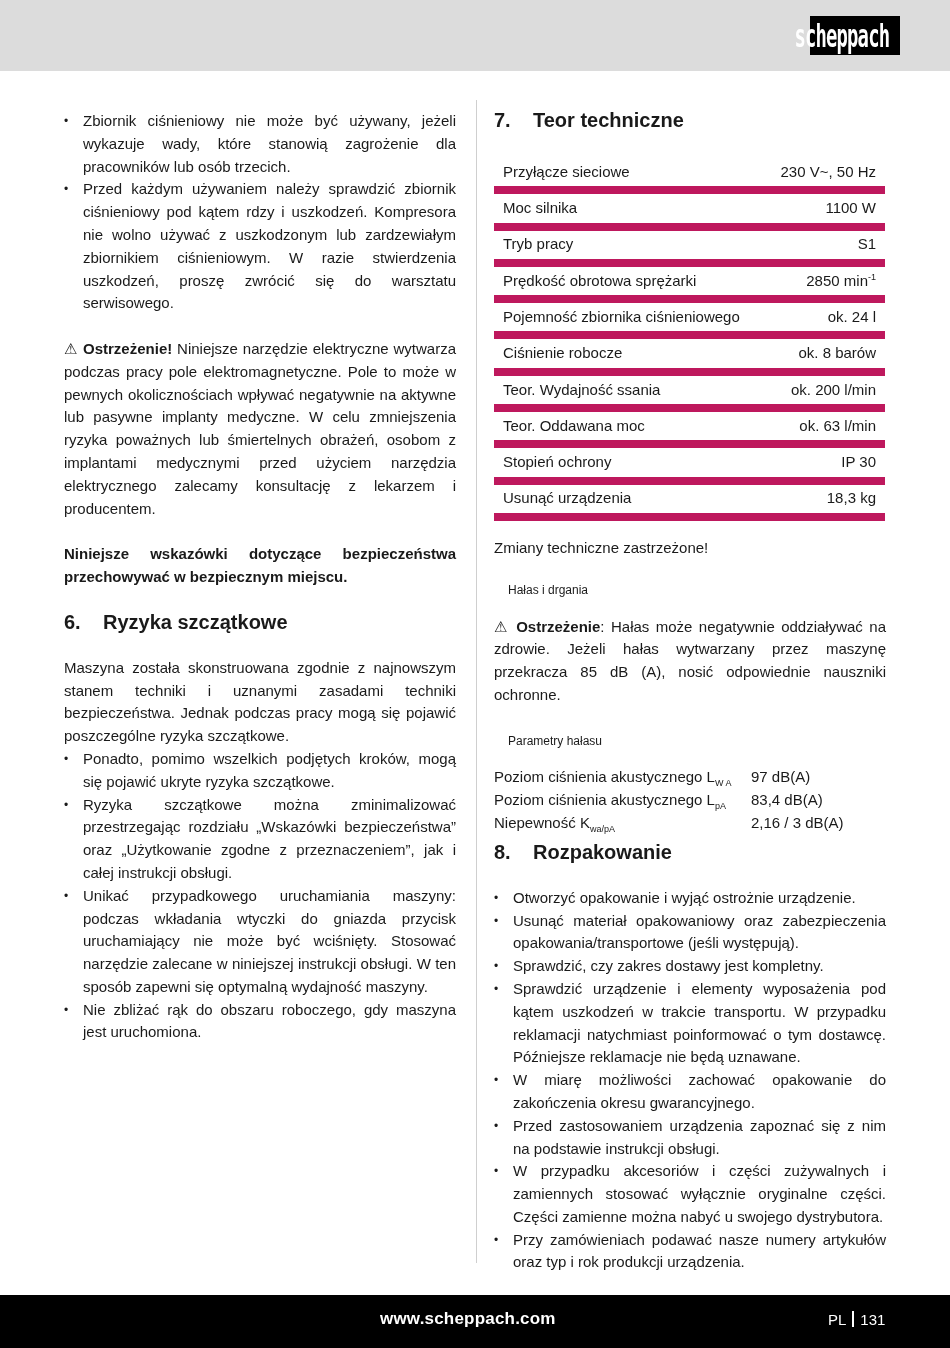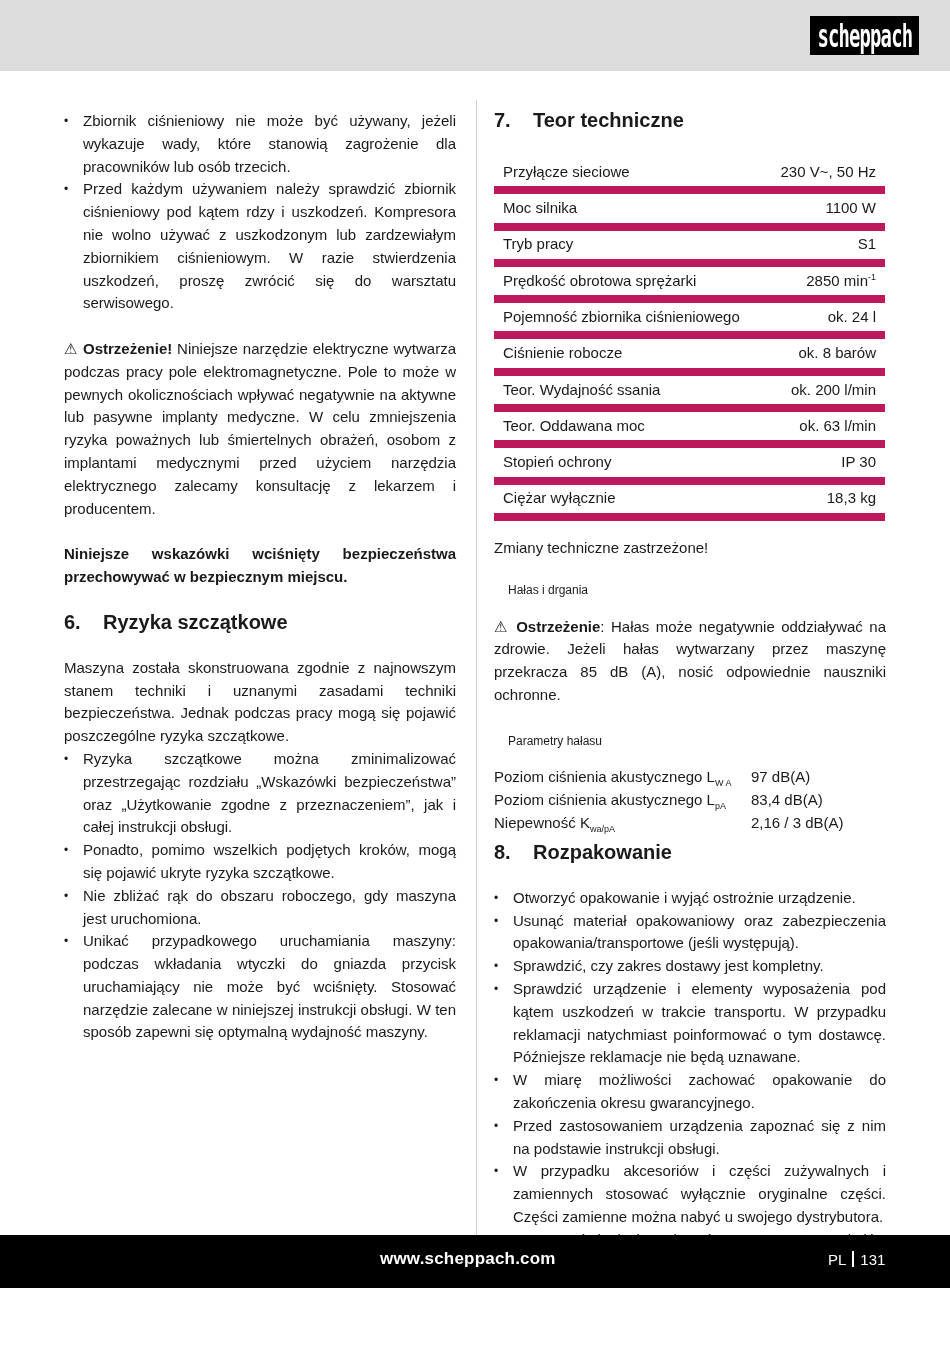--- a/index.html
+++ b/index.html
@@ -1,39 +1,39 @@
 <!DOCTYPE html>
 <html><head>
 <meta charset="utf-8">
 <style>
   html, body { margin:0; padding:0; }
   body { width:950px; height:1348px; position:relative; background:#ffffff; font-family:"Liberation Sans", sans-serif; color:#1a1a1a; overflow:hidden; }
   .topbar { position:absolute; left:0; top:0; width:950px; height:71px; background:#dcdcdc; }
-  .logo { position:absolute; left:810px; top:16px; width:109px; height:39px; background:#000; display:flex; align-items:center; justify-content:center; }
+  .logo { position:absolute; left:810px; top:16px; width:90px; height:39px; background:#000; display:flex; align-items:center; justify-content:flex-end; }
   .logo span { color:#fff; font-family:"DejaVu Sans Mono", monospace; font-weight:bold; font-size:23px; letter-spacing:-1px; transform:scaleY(1.35) scaleX(0.82); display:inline-block; }
   .divider { position:absolute; left:476px; top:100px; width:1px; height:1163px; background:#cfcfcf; }
   .col { position:absolute; top:110px; font-size:15px; line-height:22.8px; }
   .left { left:64px; width:392px; }
   .right { left:494px; width:392px; }
   p { margin:0; text-align:justify; }
   ul { list-style:none; margin:0; padding:0; }
   li { position:relative; padding-left:19px; text-align:justify; }
   li::before { content:"•"; position:absolute; left:0; top:0; font-size:12px; }
   .b { font-weight:bold; }
   h2 { margin:0; font-size:20px; font-weight:bold; line-height:26px; }
   h2 .num { display:inline-block; width:39px; }
   h3 { margin:14px; font-size:12px; font-weight:normal; line-height:22.8px; }
   table { border-collapse:collapse; width:391px; }
   td { font-size:15px; height:28.3px; padding:0 9px; border-bottom:8px solid #be185d; vertical-align:middle; }
   td.v { text-align:right; }
   sup { font-size:9px; vertical-align:super; line-height:0; }
   sub { font-size:9px; vertical-align:sub; line-height:0; }
   .noise-row { display:flex; }
   .noise-row .lbl { width:257px; }
-  .footer { position:absolute; left:0; top:1235px; width:950px; height:53px; background:#000; color:#fff; }
+  .footer { position:absolute; left:0; top:1295px; width:950px; height:53px; background:#000; color:#fff; }
   .footer .url { position:absolute; left:380px; top:14px; font-size:17px; font-weight:bold; letter-spacing:0.2px; }
   .footer .pg { position:absolute; left:828px; top:16px; font-size:15px; }
   .footer .sep { display:inline-block; width:2px; height:16px; background:#fff; margin:0 6px; vertical-align:-2px; }
 </style>
 </head>
 <body>
 
 <div class="topbar">
   <div class="logo">
     <span>scheppach</span>
@@ -43,30 +43,30 @@
 <div class="divider"></div>
 
 <div class="col left">
   <ul>
     <li>Zbiornik ciśnieniowy nie może być używany, jeżeli wykazuje wady, które stanowią zagrożenie dla pracowników lub osób trzecich.</li>
     <li>Przed każdym używaniem należy sprawdzić zbiornik ciśnieniowy pod kątem rdzy i uszkodzeń. Kompresora nie wolno używać z uszkodzonym lub zardzewiałym zbiornikiem ciśnieniowym. W razie stwierdzenia uszkodzeń, proszę zwrócić się do warsztatu serwisowego.</li>
   </ul>
 
   <p style="margin-top:22.8px"><span>⚠</span> <span class="b">Ostrzeżenie!</span><span> Niniejsze narzędzie elektryczne wytwarza podczas pracy pole elektromagnetyczne. Pole to może w pewnych okolicznościach wpływać negatywnie na aktywne lub pasywne implanty medyczne. W celu zmniejszenia ryzyka poważnych lub śmiertelnych obrażeń, osobom z implantami medycznymi przed użyciem narzędzia elektrycznego zalecamy konsultację z lekarzem i producentem.</span></p>
 
-  <p class="b" style="margin-top:22.8px">Niniejsze wskazówki wciśnięty bezpieczeństwa przechowywać w bezpiecznym miejscu.</p>
+  <p class="b" style="margin-top:22.8px">Niniejsze wskazówki dotyczące bezpieczeństwa przechowywać w bezpiecznym miejscu.</p>
 
   <h2 style="margin-top:20px"><span class="num">6.</span><span>Ryzyka szczątkowe</span></h2>
 
   <p style="margin-top:22px">Maszyna została skonstruowana zgodnie z najnowszym stanem techniki i uznanymi zasadami techniki bezpieczeństwa. Jednak podczas pracy mogą się pojawić poszczególne ryzyka szczątkowe.</p>
   <ul>
+    <li>Ponadto, pomimo wszelkich podjętych kroków, mogą się pojawić ukryte ryzyka szczątkowe.</li>
     <li>Ryzyka szczątkowe można zminimalizować przestrzegając rozdziału „Wskazówki bezpieczeństwa” oraz „Użytkowanie zgodne z przeznaczeniem”, jak i całej instrukcji obsługi.</li>
-    <li>Ponadto, pomimo wszelkich podjętych kroków, mogą się pojawić ukryte ryzyka szczątkowe.</li>
+    <li>Unikać przypadkowego uruchamiania maszyny: podczas wkładania wtyczki do gniazda przycisk uruchamiający nie może być wciśnięty. Stosować narzędzie zalecane w niniejszej instrukcji obsługi. W ten sposób zapewni się optymalną wydajność maszyny.</li>
     <li>Nie zbliżać rąk do obszaru roboczego, gdy maszyna jest uruchomiona.</li>
-    <li>Unikać przypadkowego uruchamiania maszyny: podczas wkładania wtyczki do gniazda przycisk uruchamiający nie może być wciśnięty. Stosować narzędzie zalecane w niniejszej instrukcji obsługi. W ten sposób zapewni się optymalną wydajność maszyny.</li>
   </ul>
 </div>
 
 <div class="col right">
   <h2 style="margin-top:-3px"><span class="num">7.</span><span>Teor techniczne</span></h2>
 
   <table style="margin-top:25px">
     <tbody>
       <tr>
           <td>Przyłącze sieciowe</td>
@@ -98,21 +98,21 @@
         </tr>
       <tr>
           <td>Teor. Oddawana moc</td>
           <td class="v">ok. 63 l/min</td>
         </tr>
       <tr>
           <td>Stopień ochrony</td>
           <td class="v">IP 30</td>
         </tr>
       <tr>
-          <td>Ciężar wyłącznie</td>
+          <td>Usunąć urządzenia</td>
           <td class="v">18,3 kg</td>
         </tr>
     </tbody>
   </table>
 
   <p style="margin-top:16px">Zmiany techniczne zastrzeżone!</p>
 
   <h3 style="margin-top:19px">Hałas i drgania</h3>
   <p><span>⚠</span> <span class="b">Ostrzeżenie</span><span>: Hałas może negatywnie oddziaływać na zdrowie. Jeżeli hałas wytwarzany przez maszynę przekracza 85 dB (A), nosić odpowiednie nauszniki ochronne.</span></p>
 

